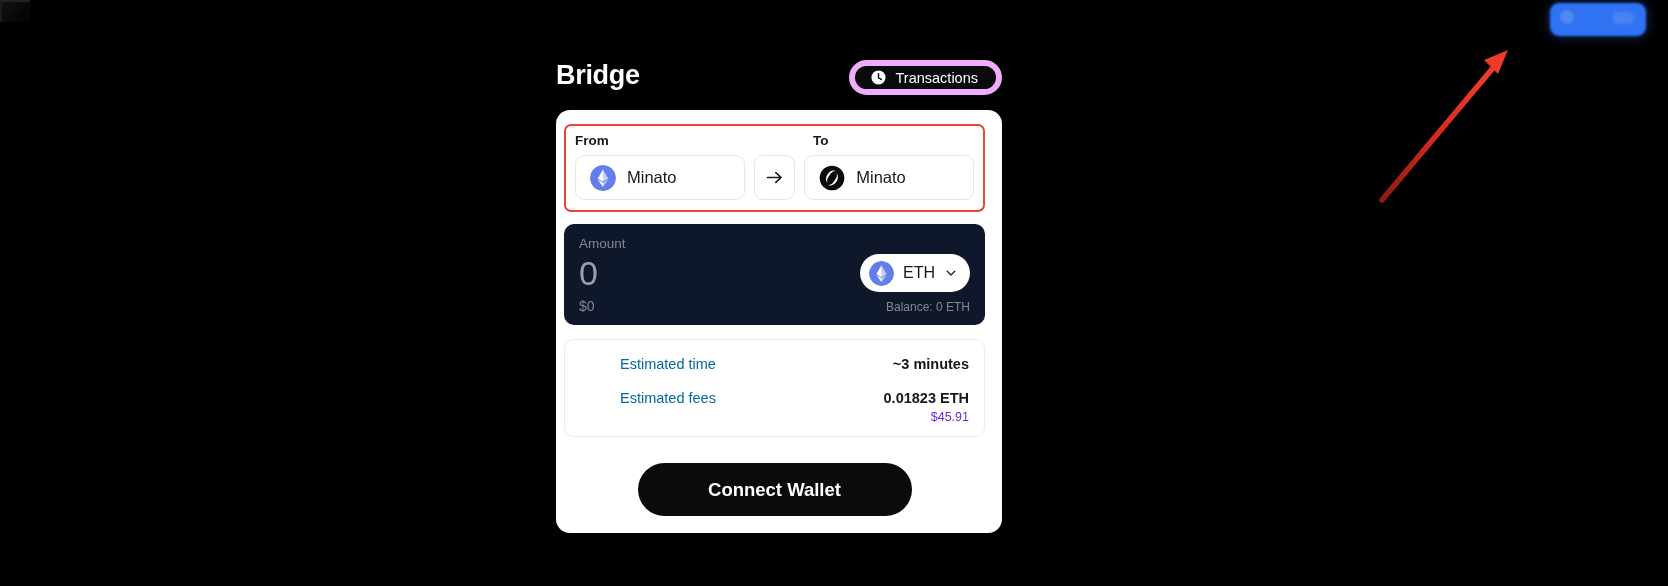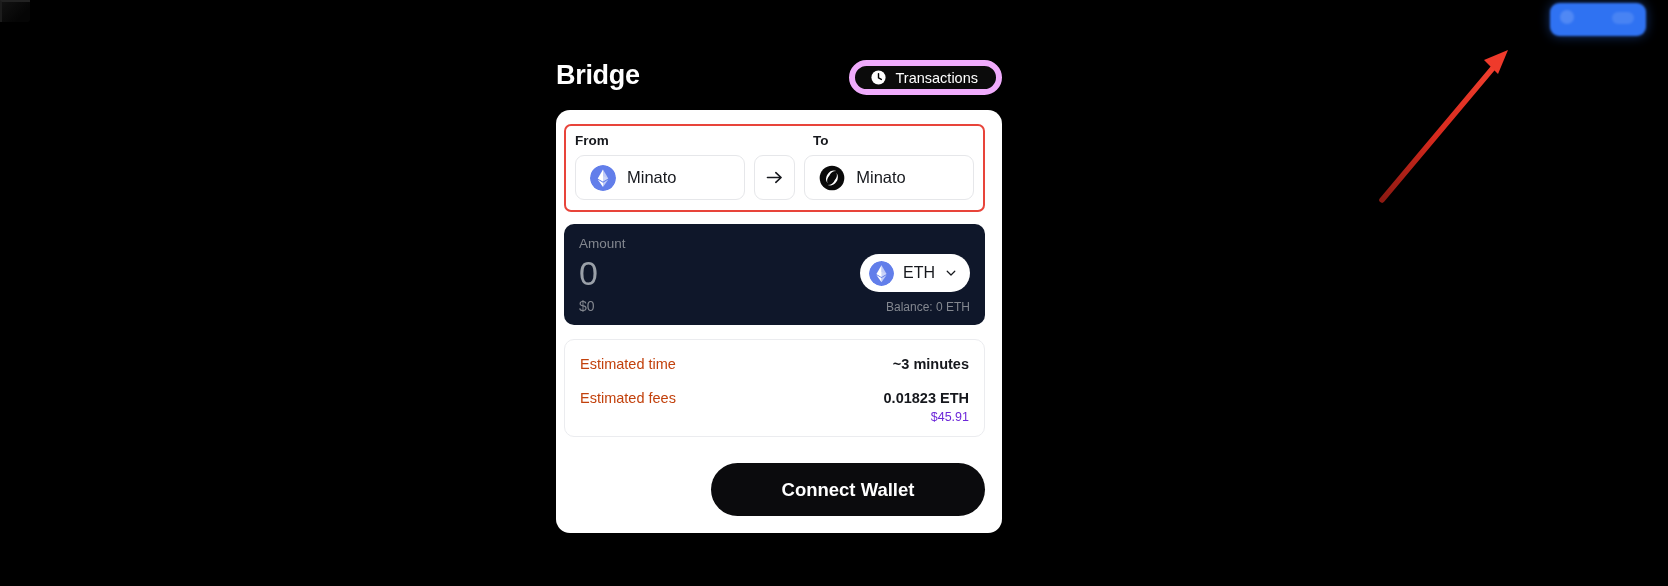--- a/index.html
+++ b/index.html
@@ -126,27 +126,27 @@
   .amount-usd { font-size: 14px; color: #83878f; }
   .amount-balance { font-size: 12px; color: #83878f; }
 
   
   .estimate-panel {
     border: 1px solid #ebecef; border-radius: 10px;
     padding: 13px 15px 12px 15px;
   }
   .est-row { display: flex; align-items: flex-start; justify-content: space-between; }
   .est-row + .est-row { margin-top: 12px; }
-  .est-label { font-size: 14.5px; color: #c2410c; line-height: 22px; }
+  .est-label { font-size: 14.5px; color: #0369a1; line-height: 22px; margin-left: 40px; }
   .est-val-wrap { text-align: right; }
   .est-value { font-size: 14.5px; color: #16181d; font-weight: bold; line-height: 22px; }
   .est-sub { font-size: 12.5px; color: #6d28d9; margin-top: 1px; }
 
   
-  .cta-wrap { display: flex; justify-content: flex-end; margin-top: 26px; }
+  .cta-wrap { display: flex; justify-content: center; margin-top: 26px; }
   .cta-button {
     width: 274px; height: 53px; border-radius: 27px;
     background: #0b0b0d; color: #ffffff;
     font-size: 18.5px; font-weight: bold;
     border: none; cursor: pointer;
     font-family: "Liberation Sans", sans-serif;
   }
 </style>
 </head>
 <body>

